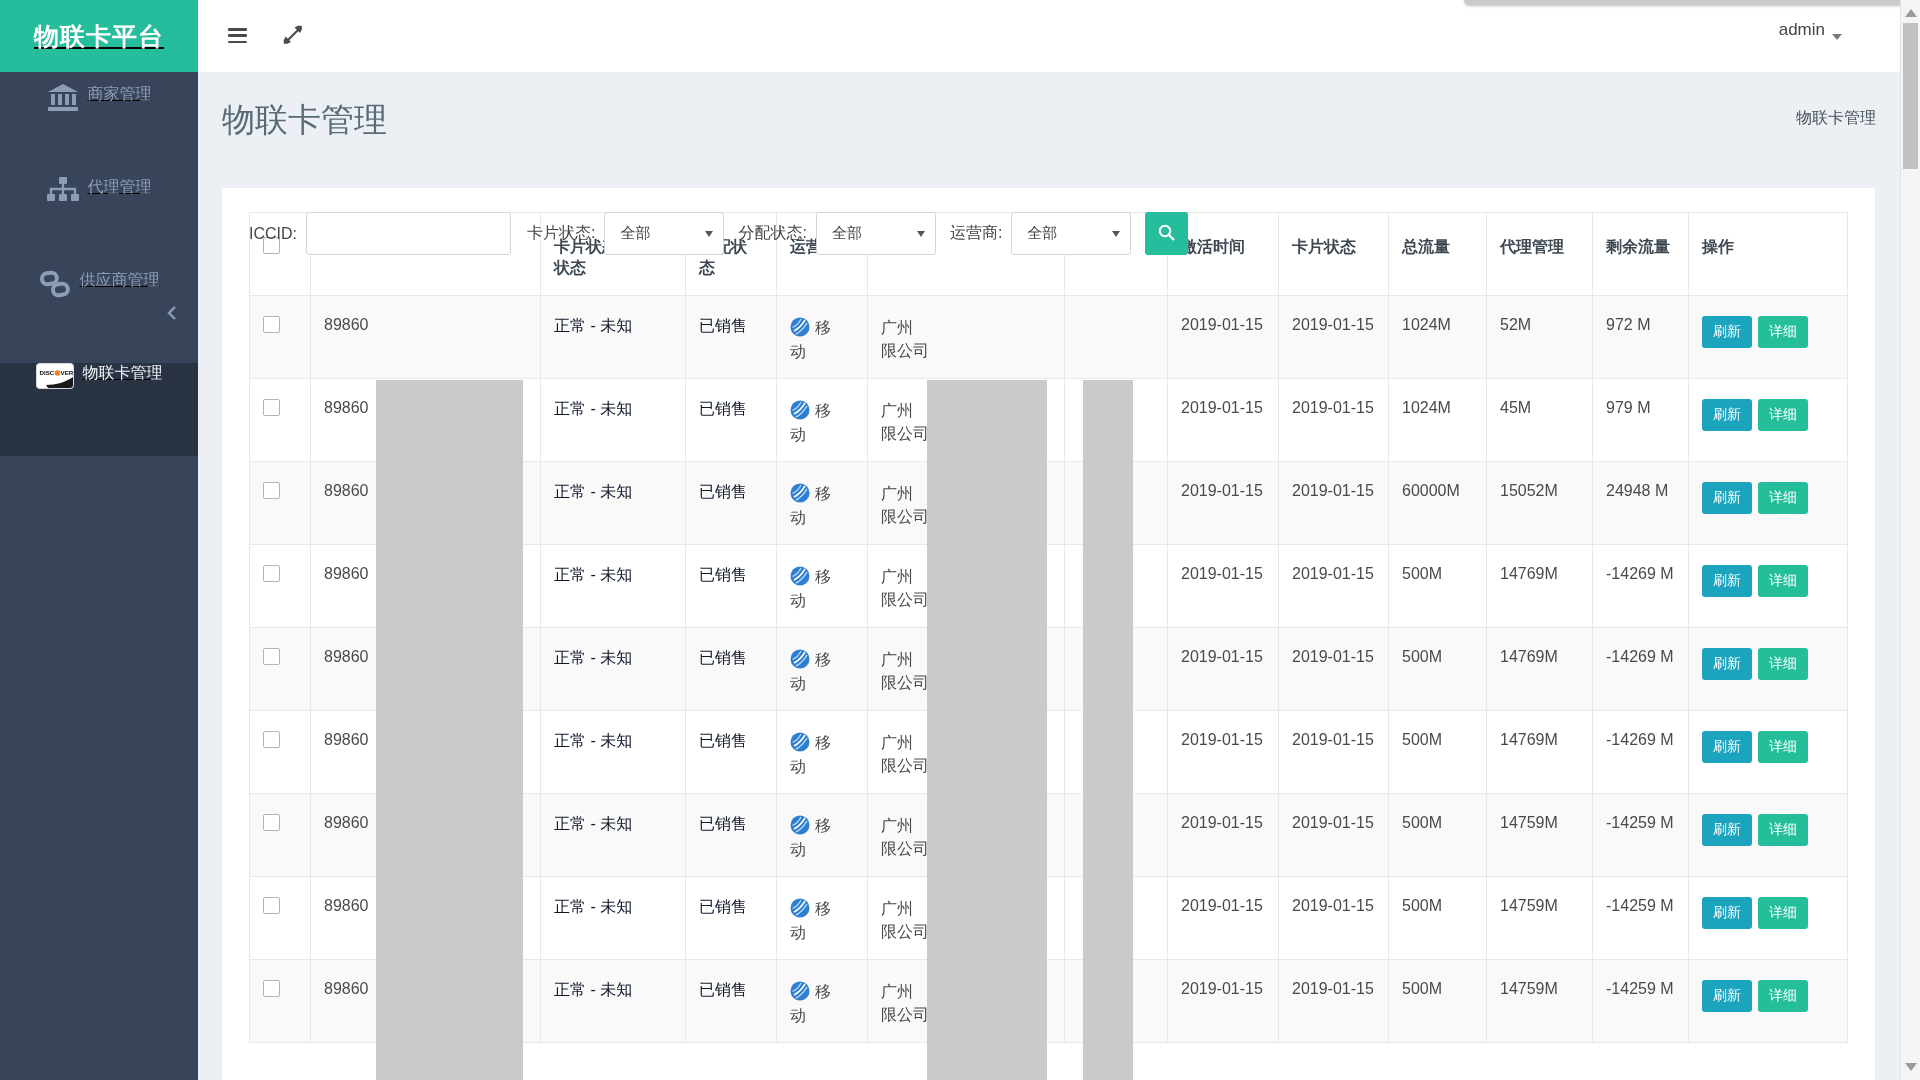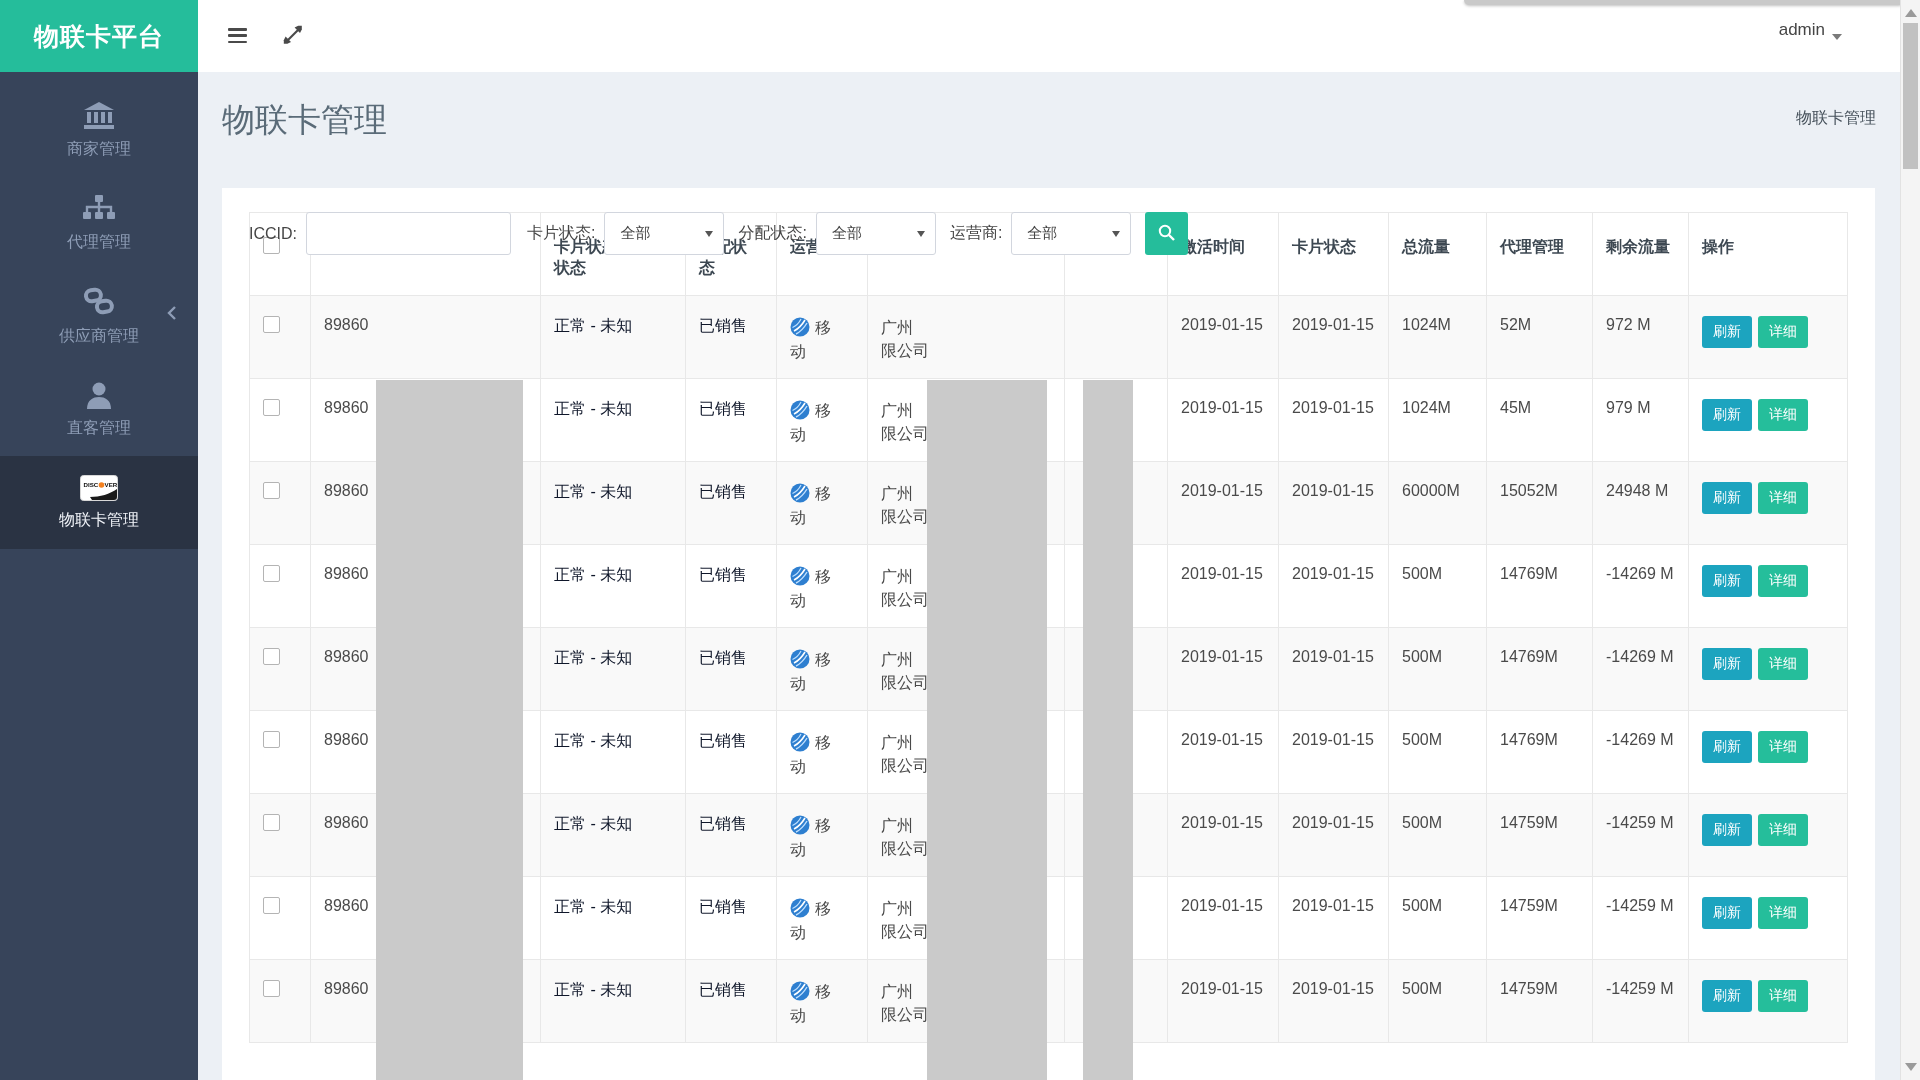--- a/index.html
+++ b/index.html
@@ -1,25 +1,25 @@
 <!DOCTYPE html>
 <html><head>
 <meta charset="utf-8">
 <style>
   * { margin:0; padding:0; box-sizing:border-box; }
   html,body { width:1920px; height:1080px; overflow:hidden; background:#ecf0f5;
     font-family:"Liberation Sans","DejaVu Sans",sans-serif; }
   .app { position:relative; width:1920px; height:1080px; overflow:hidden; }
 
   
-  .sidebar { position:absolute; left:0; top:0; width:198px; height:1080px; background:#37445a; z-index:20; }
+  .sidebar { position:absolute; left:0; top:0; width:198px; height:1080px; background:#37445a; z-index:20;text-decoration:underline; }
   .brand { height:72px; background:#25bd9b; color:#fff; display:flex; align-items:center; justify-content:center;
     font-size:25px; font-weight:bold; letter-spacing:1px; }
   .menu { padding-top:12px; }
-  .menu-item { position:relative; height:93px; display:flex; flex-direction:column; align-items:center;
+  .menu-item { position:relative; height:93px; display:flex; flex-direction:row; align-items:flex-start;
     justify-content:center; gap:9px; color:#8e9db6; cursor:pointer; }
   .menu-item .mi-label { font-size:16px; }
   .menu-item.active { background:#2a3343; color:#f2f5fa; }
   .menu-item svg { display:block; }
   .submenu-arrow { position:absolute; right:22px; top:36px; color:#8e9db6; }
 
   
   .topbar { position:absolute; left:198px; top:0; width:1702px; height:72px; background:#ffffff; z-index:10; }
   .hamburger { position:absolute; left:30px; top:28px; width:19px; height:15px; display:flex;
     flex-direction:column; justify-content:space-between; cursor:pointer; }
@@ -138,29 +138,20 @@
           </svg>
         </span>
         <span class="mi-label">供应商管理</span>
         <span class="submenu-arrow">
           <svg width="9" height="14" viewBox="0 0 9 14">
               <polyline points="8,1 2,7 8,13" fill="none" stroke="#8e9db6" stroke-width="2.4"></polyline>
             </svg>
         </span>
       </div>
 
-      <div class="menu-item">
-        <span>
-          <svg width="28" height="28" viewBox="0 0 28 28">
-            <circle cx="14" cy="8" r="6.5" fill="#8e9db6"></circle>
-            <path d="M2 28 C2 19 8 16 14 16 C20 16 26 19 26 28 Z" fill="#8e9db6"></path>
-          </svg>
-        </span>
-        <span class="mi-label">直客管理</span>
-      </div>
 
       <div class="menu-item active">
         <span>
           <svg width="38" height="26" viewBox="0 0 38 26">
             <rect x="0.5" y="0.5" width="37" height="25" rx="3" fill="#ffffff" stroke="#d8d8d8"></rect>
             <text x="3.5" y="12" font-size="6.2" font-weight="bold" fill="#111" font-family="sans-serif">DISC</text>
             <circle cx="21.5" cy="10" r="2.8" fill="#f48120"></circle>
             <text x="24.5" y="12" font-size="6.2" font-weight="bold" fill="#111" font-family="sans-serif">VER</text>
             <path d="M10 22 C20 22 30 19 37 14 L37 22 C37 24 36 25 34 25 L12 25 Z" fill="#1a1a1a"></path>
           </svg>

